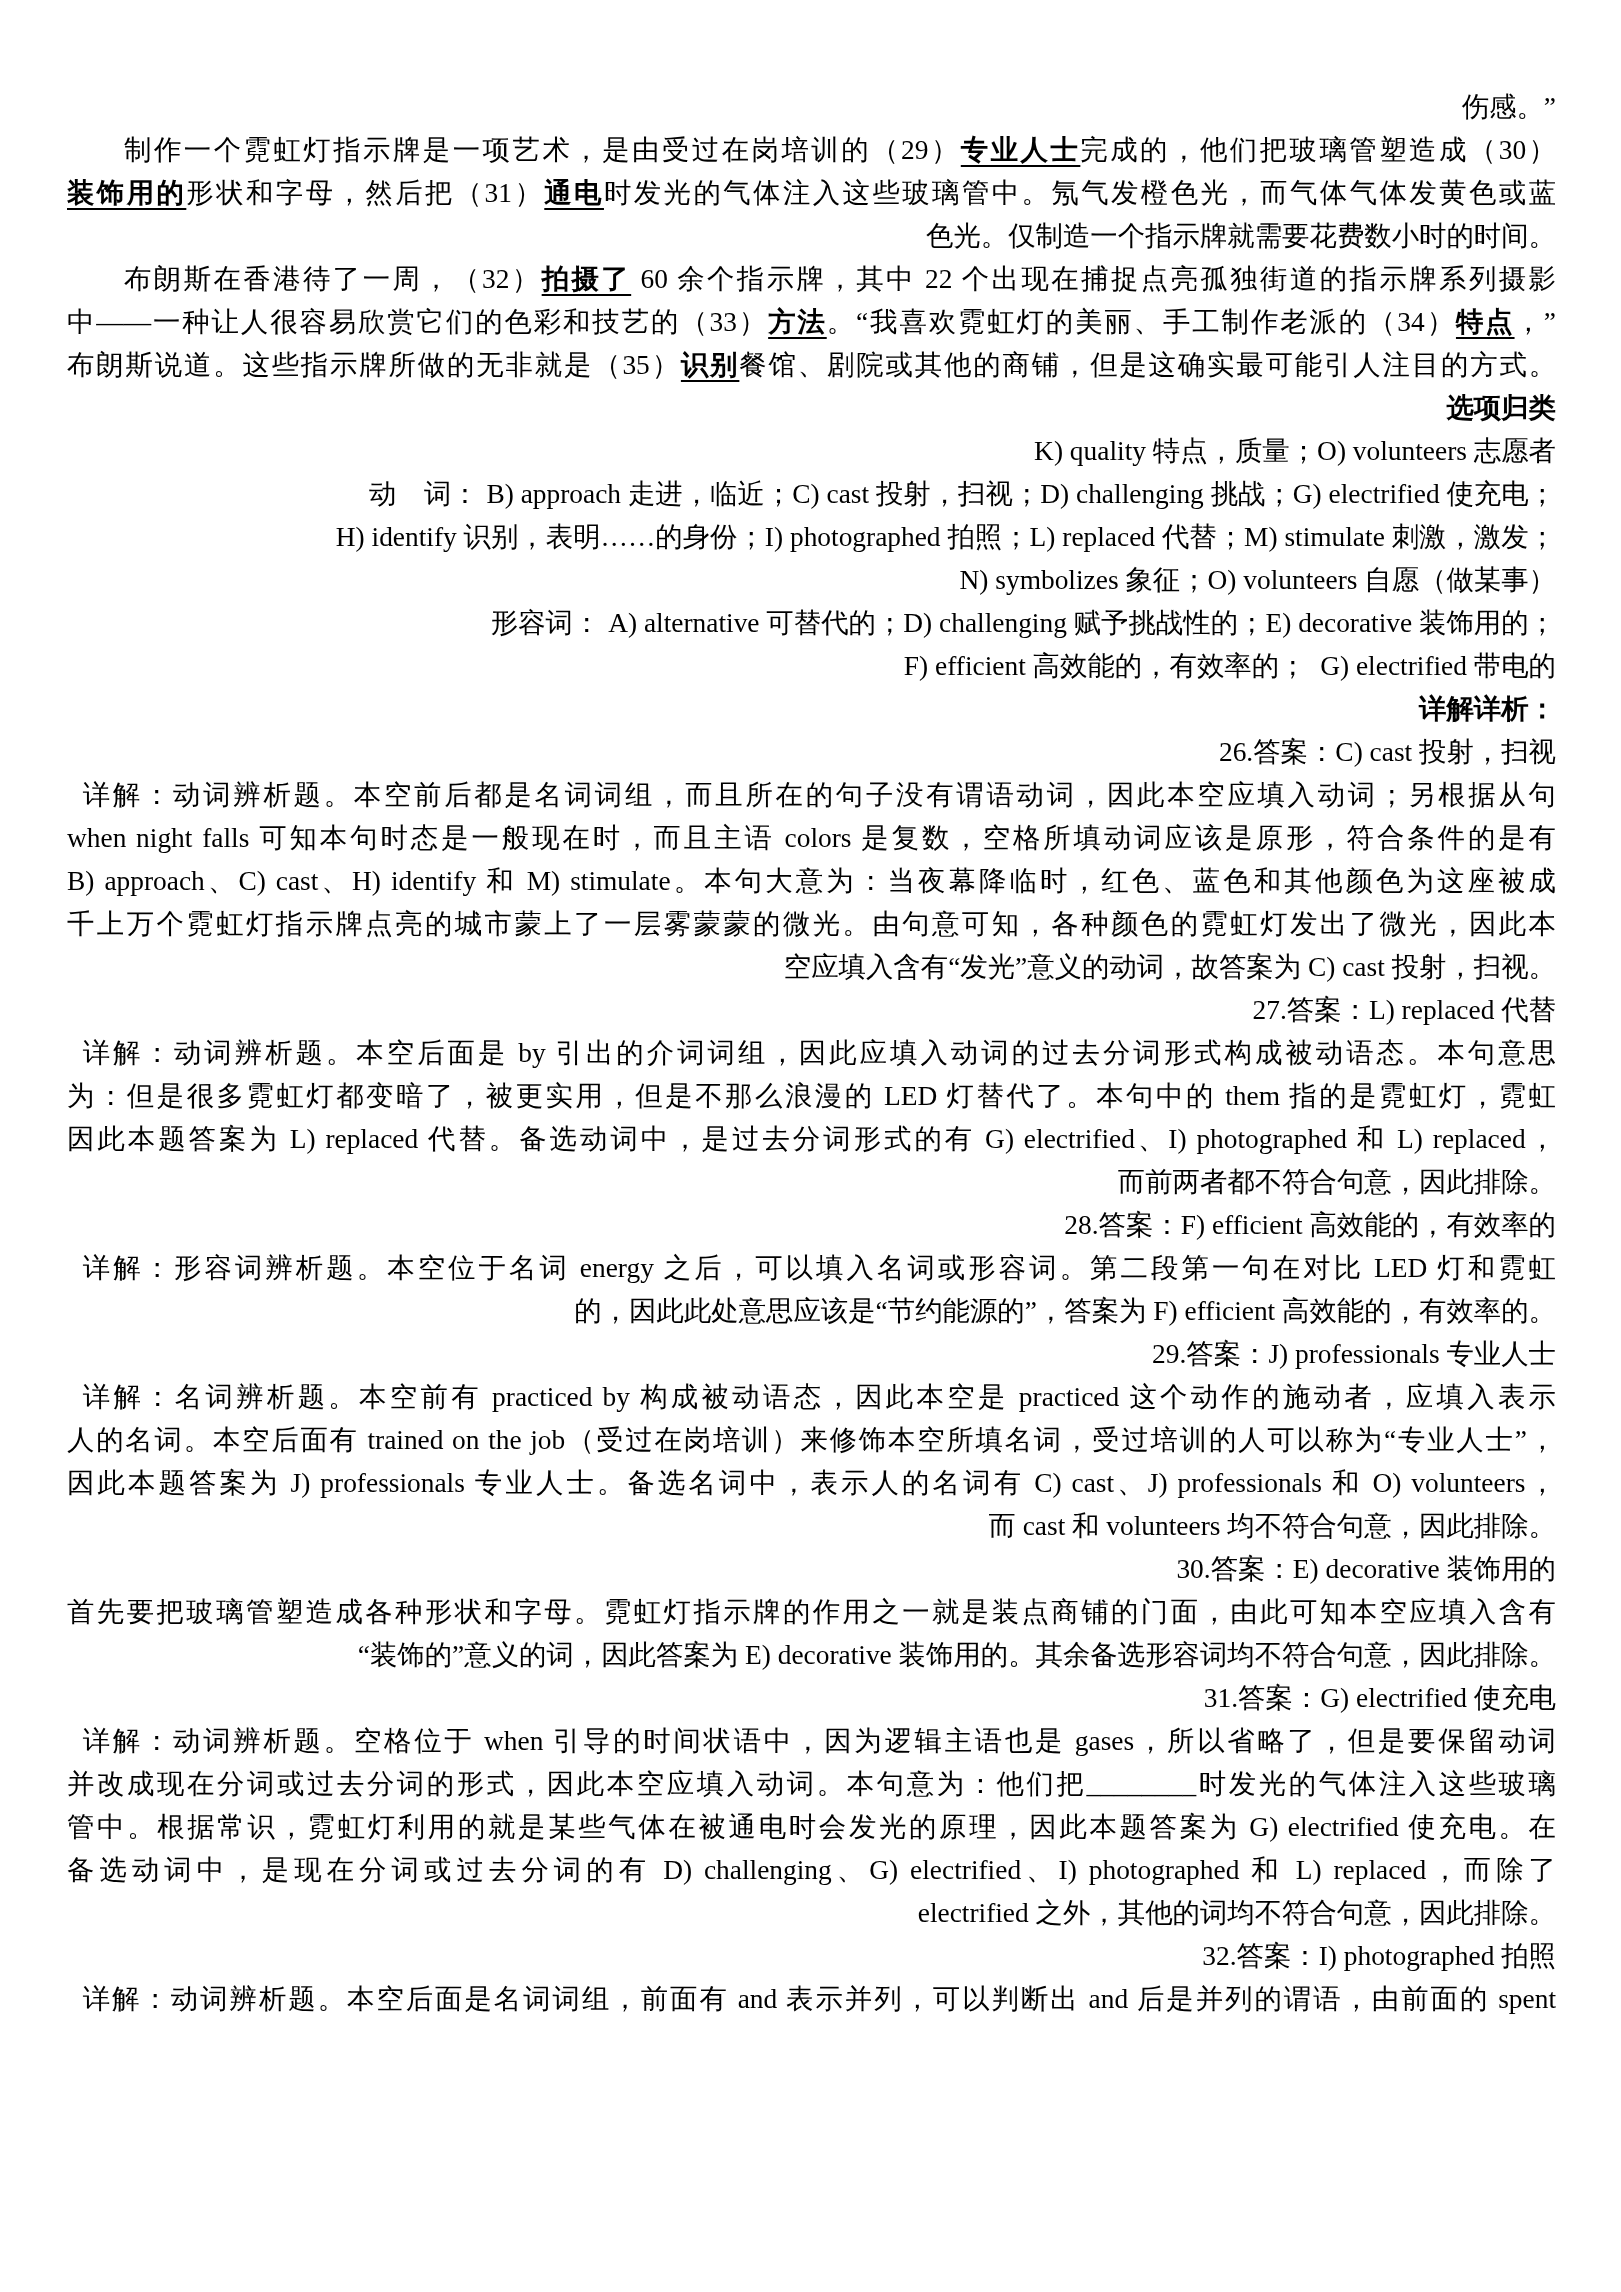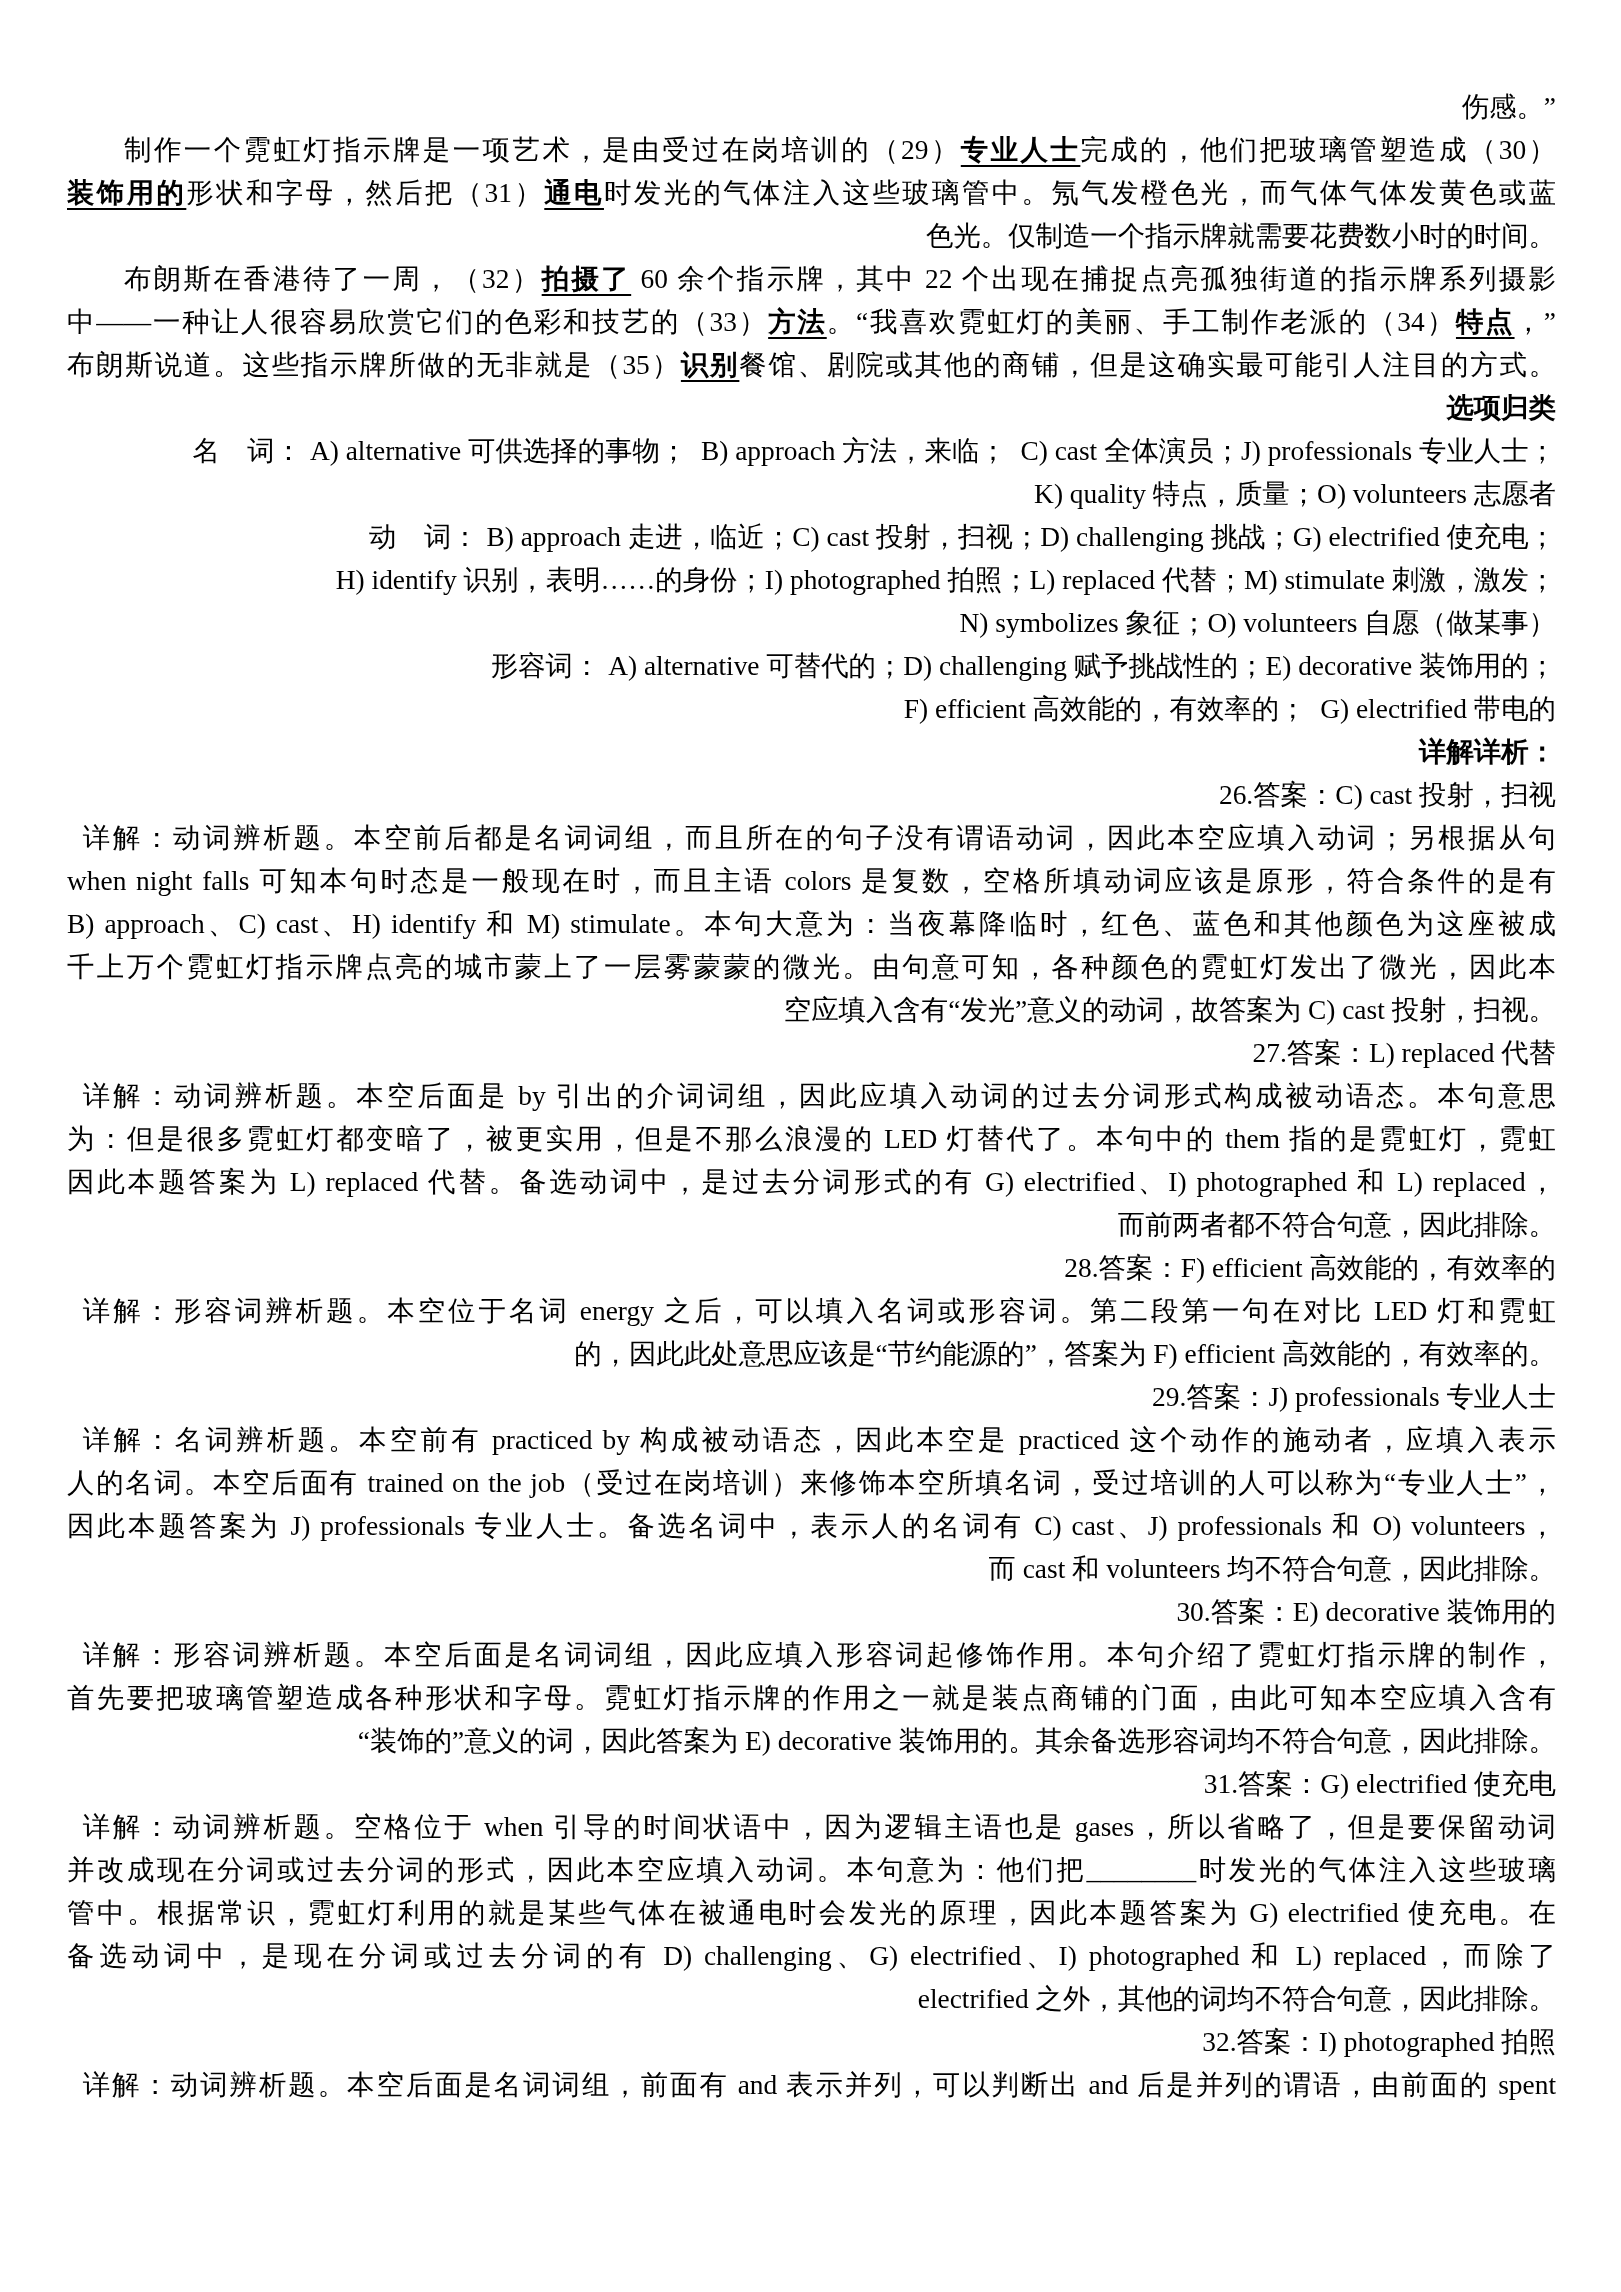--- a/index.html
+++ b/index.html
@@ -40,21 +40,20 @@
 
 <div id="doc">
     <div class="line" style="padding-left: 0px;"><span class="seg">伤感。”</span></div>
     <div class="line fill" style="padding-left: 57px;"><span class="seg">制作一个霓虹灯指示牌是一项艺术，是由受过在岗培训的（29）</span><span class="seg b u">专业人士</span><span class="seg">完成的，他们把玻璃管塑造成（30）</span></div>
     <div class="line fill" style="padding-left: 0px;"><span class="seg b u">装饰用的</span><span class="seg">形状和字母，然后把（31）</span><span class="seg b u">通电</span><span class="seg">时发光的气体注入这些玻璃管中。氖气发橙色光，而气体气体发黄色或蓝</span></div>
     <div class="line" style="padding-left: 0px;"><span class="seg">色光。仅制造一个指示牌就需要花费数小时的时间。</span></div>
     <div class="line fill" style="padding-left: 57px;"><span class="seg">布朗斯在香港待了一周，（32）</span><span class="seg b u">拍摄了</span><span class="seg"> 60 余个指示牌，其中 22 个出现在捕捉点亮孤独街道的指示牌系列摄影</span></div>
     <div class="line fill" style="padding-left: 0px;"><span class="seg">中——一种让人很容易欣赏它们的色彩和技艺的（33）</span><span class="seg b u">方法</span><span class="seg">。“我喜欢霓虹灯的美丽、手工制作老派的（34）</span><span class="seg b u">特点</span><span class="seg">，”</span></div>
     <div class="line fill" style="padding-left: 0px;"><span class="seg">布朗斯说道。这些指示牌所做的无非就是（35）</span><span class="seg b u">识别</span><span class="seg">餐馆、剧院或其他的商铺，但是这确实最可能引人注目的方式。</span></div>
     <div class="line boldline" style="padding-left: 0px;"><span class="seg">选项归类</span></div>
-    <div class="line" style="padding-left: 0px;"><span class="poslabel">名　词：</span><span class="seg">A) alternative 可供选择的事物；&nbsp; B) approach 方法，来临；&nbsp; C) cast 全体演员；J) professionals 专业人士；</span></div>
     <div class="line" style="padding-left: 123px;"><span class="seg">K) quality 特点，质量；O) volunteers 志愿者</span></div>
     <div class="line" style="padding-left: 0px;"><span class="poslabel">动　词：</span><span class="seg">B) approach 走进，临近；C) cast 投射，扫视；D) challenging 挑战；G) electrified 使充电；</span></div>
     <div class="line" style="padding-left: 123px;"><span class="seg">H) identify 识别，表明……的身份；I) photographed 拍照；L) replaced 代替；M) stimulate 刺激，激发；</span></div>
     <div class="line" style="padding-left: 123px;"><span class="seg">N) symbolizes 象征；O) volunteers 自愿（做某事）</span></div>
     <div class="line" style="padding-left: 0px;"><span class="poslabel">形容词：</span><span class="seg">A) alternative 可替代的；D) challenging 赋予挑战性的；E) decorative 装饰用的；</span></div>
     <div class="line" style="padding-left: 123px;"><span class="seg">F) efficient 高效能的，有效率的；&nbsp; G) electrified 带电的</span></div>
     <div class="line boldline" style="padding-left: 0px;"><span class="seg">详解详析：</span></div>
     <div class="line" style="padding-left: 0px;"><span class="seg">26.答案：C) cast 投射，扫视</span></div>
     <div class="line fill" style="padding-left: 15.7px;"><span class="seg">详解：动词辨析题。本空前后都是名词词组，而且所在的句子没有谓语动词，因此本空应填入动词；另根据从句</span></div>
     <div class="line fill" style="padding-left: 0px;"><span class="seg">when night falls 可知本句时态是一般现在时，而且主语 colors 是复数，空格所填动词应该是原形，符合条件的是有</span></div>
@@ -68,21 +67,20 @@
     <div class="line" style="padding-left: 0px;"><span class="seg">而前两者都不符合句意，因此排除。</span></div>
     <div class="line" style="padding-left: 0px;"><span class="seg">28.答案：F) efficient 高效能的，有效率的</span></div>
     <div class="line fill" style="padding-left: 15.7px;"><span class="seg">详解：形容词辨析题。本空位于名词 energy 之后，可以填入名词或形容词。第二段第一句在对比 LED 灯和霓虹</span></div>
     <div class="line" style="padding-left: 0px;"><span class="seg">的，因此此处意思应该是“节约能源的”，答案为 F) efficient 高效能的，有效率的。</span></div>
     <div class="line" style="padding-left: 0px;"><span class="seg">29.答案：J) professionals 专业人士</span></div>
     <div class="line fill" style="padding-left: 15.7px;"><span class="seg">详解：名词辨析题。本空前有 practiced by 构成被动语态，因此本空是 practiced 这个动作的施动者，应填入表示</span></div>
     <div class="line fill" style="padding-left: 0px;"><span class="seg">人的名词。本空后面有 trained on the job（受过在岗培训）来修饰本空所填名词，受过培训的人可以称为“专业人士”，</span></div>
     <div class="line fill" style="padding-left: 0px;"><span class="seg">因此本题答案为 J) professionals 专业人士。备选名词中，表示人的名词有 C) cast、J) professionals 和 O) volunteers，</span></div>
     <div class="line" style="padding-left: 0px;"><span class="seg">而 cast 和 volunteers 均不符合句意，因此排除。</span></div>
     <div class="line" style="padding-left: 0px;"><span class="seg">30.答案：E) decorative 装饰用的</span></div>
-    <div class="line fill" style="padding-left: 15.7px;"><span class="seg">详解：形容词辨析题。本空后面是名词词组，因此应填入形容词起修饰作用。本句介绍了霓虹灯指示牌的制作，</span></div>
     <div class="line fill" style="padding-left: 0px;"><span class="seg">首先要把玻璃管塑造成各种形状和字母。霓虹灯指示牌的作用之一就是装点商铺的门面，由此可知本空应填入含有</span></div>
     <div class="line" style="padding-left: 0px;"><span class="seg">“装饰的”意义的词，因此答案为 E) decorative 装饰用的。其余备选形容词均不符合句意，因此排除。</span></div>
     <div class="line" style="padding-left: 0px; margin-left: 48px;"><span class="seg">31.答案：G) electrified 使充电</span></div>
     <div class="line fill" style="padding-left: 15.7px;"><span class="seg">详解：动词辨析题。空格位于 when 引导的时间状语中，因为逻辑主语也是 gases，所以省略了，但是要保留动词</span></div>
     <div class="line fill" style="padding-left: 0px;"><span class="seg">并改成现在分词或过去分词的形式，因此本空应填入动词。本句意为：他们把________时发光的气体注入这些玻璃</span></div>
     <div class="line fill" style="padding-left: 0px;"><span class="seg">管中。根据常识，霓虹灯利用的就是某些气体在被通电时会发光的原理，因此本题答案为 G) electrified 使充电。在</span></div>
     <div class="line fill" style="padding-left: 0px;"><span class="seg">备选动词中，是现在分词或过去分词的有 D) challenging、G) electrified、I) photographed 和 L) replaced，而除了</span></div>
     <div class="line" style="padding-left: 0px;"><span class="seg">electrified 之外，其他的词均不符合句意，因此排除。</span></div>
     <div class="line" style="padding-left: 0px;"><span class="seg">32.答案：I) photographed 拍照</span></div>
     <div class="line fill" style="padding-left: 15.7px;"><span class="seg">详解：动词辨析题。本空后面是名词词组，前面有 and 表示并列，可以判断出 and 后是并列的谓语，由前面的 spent</span></div>

